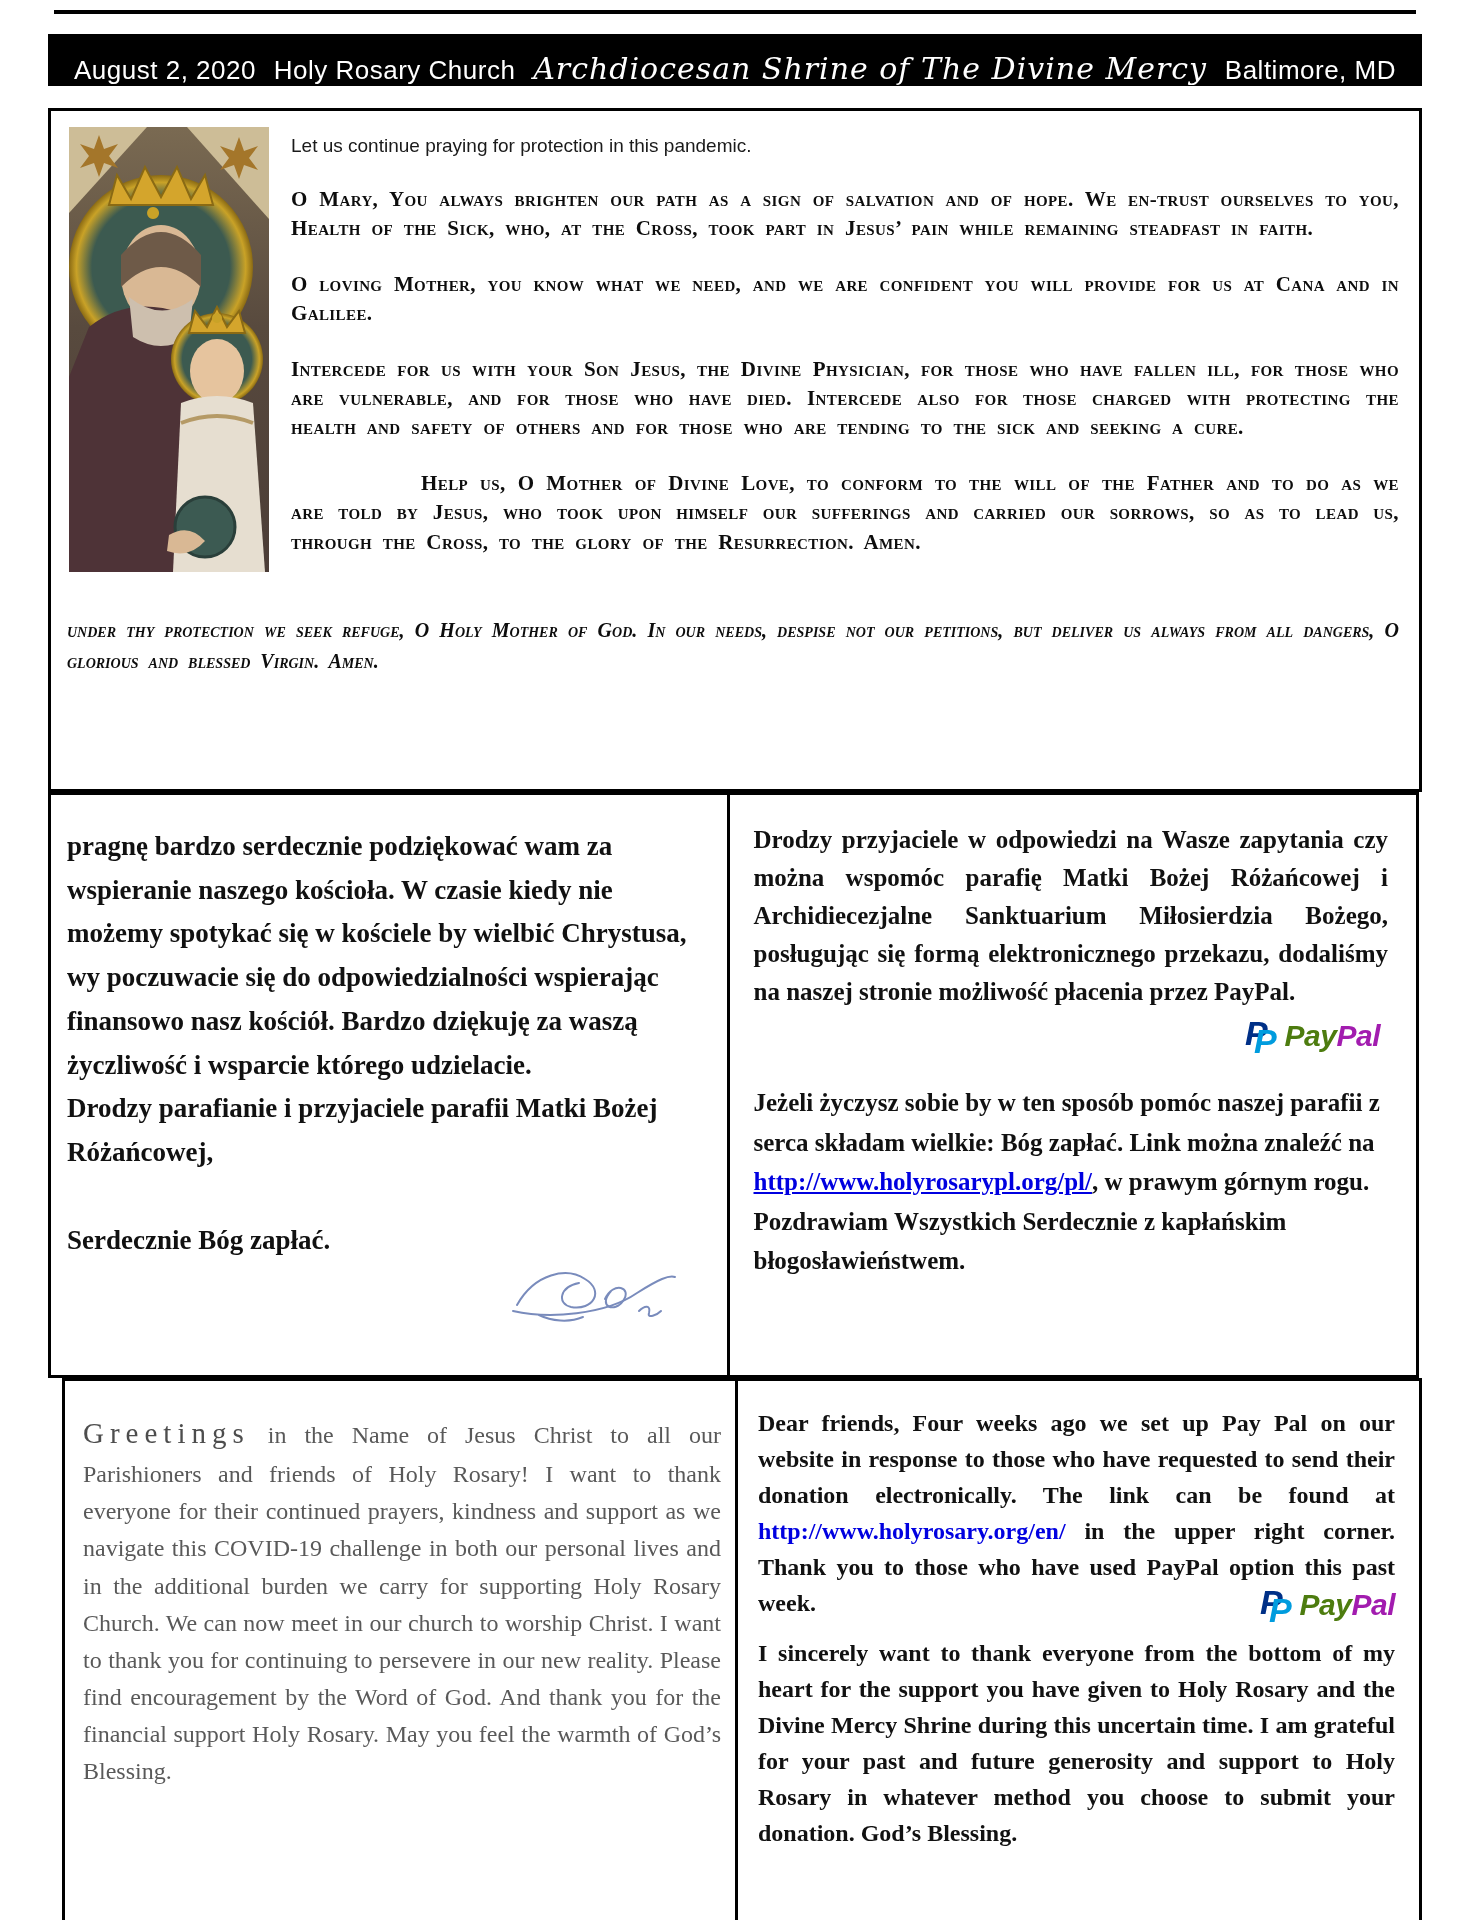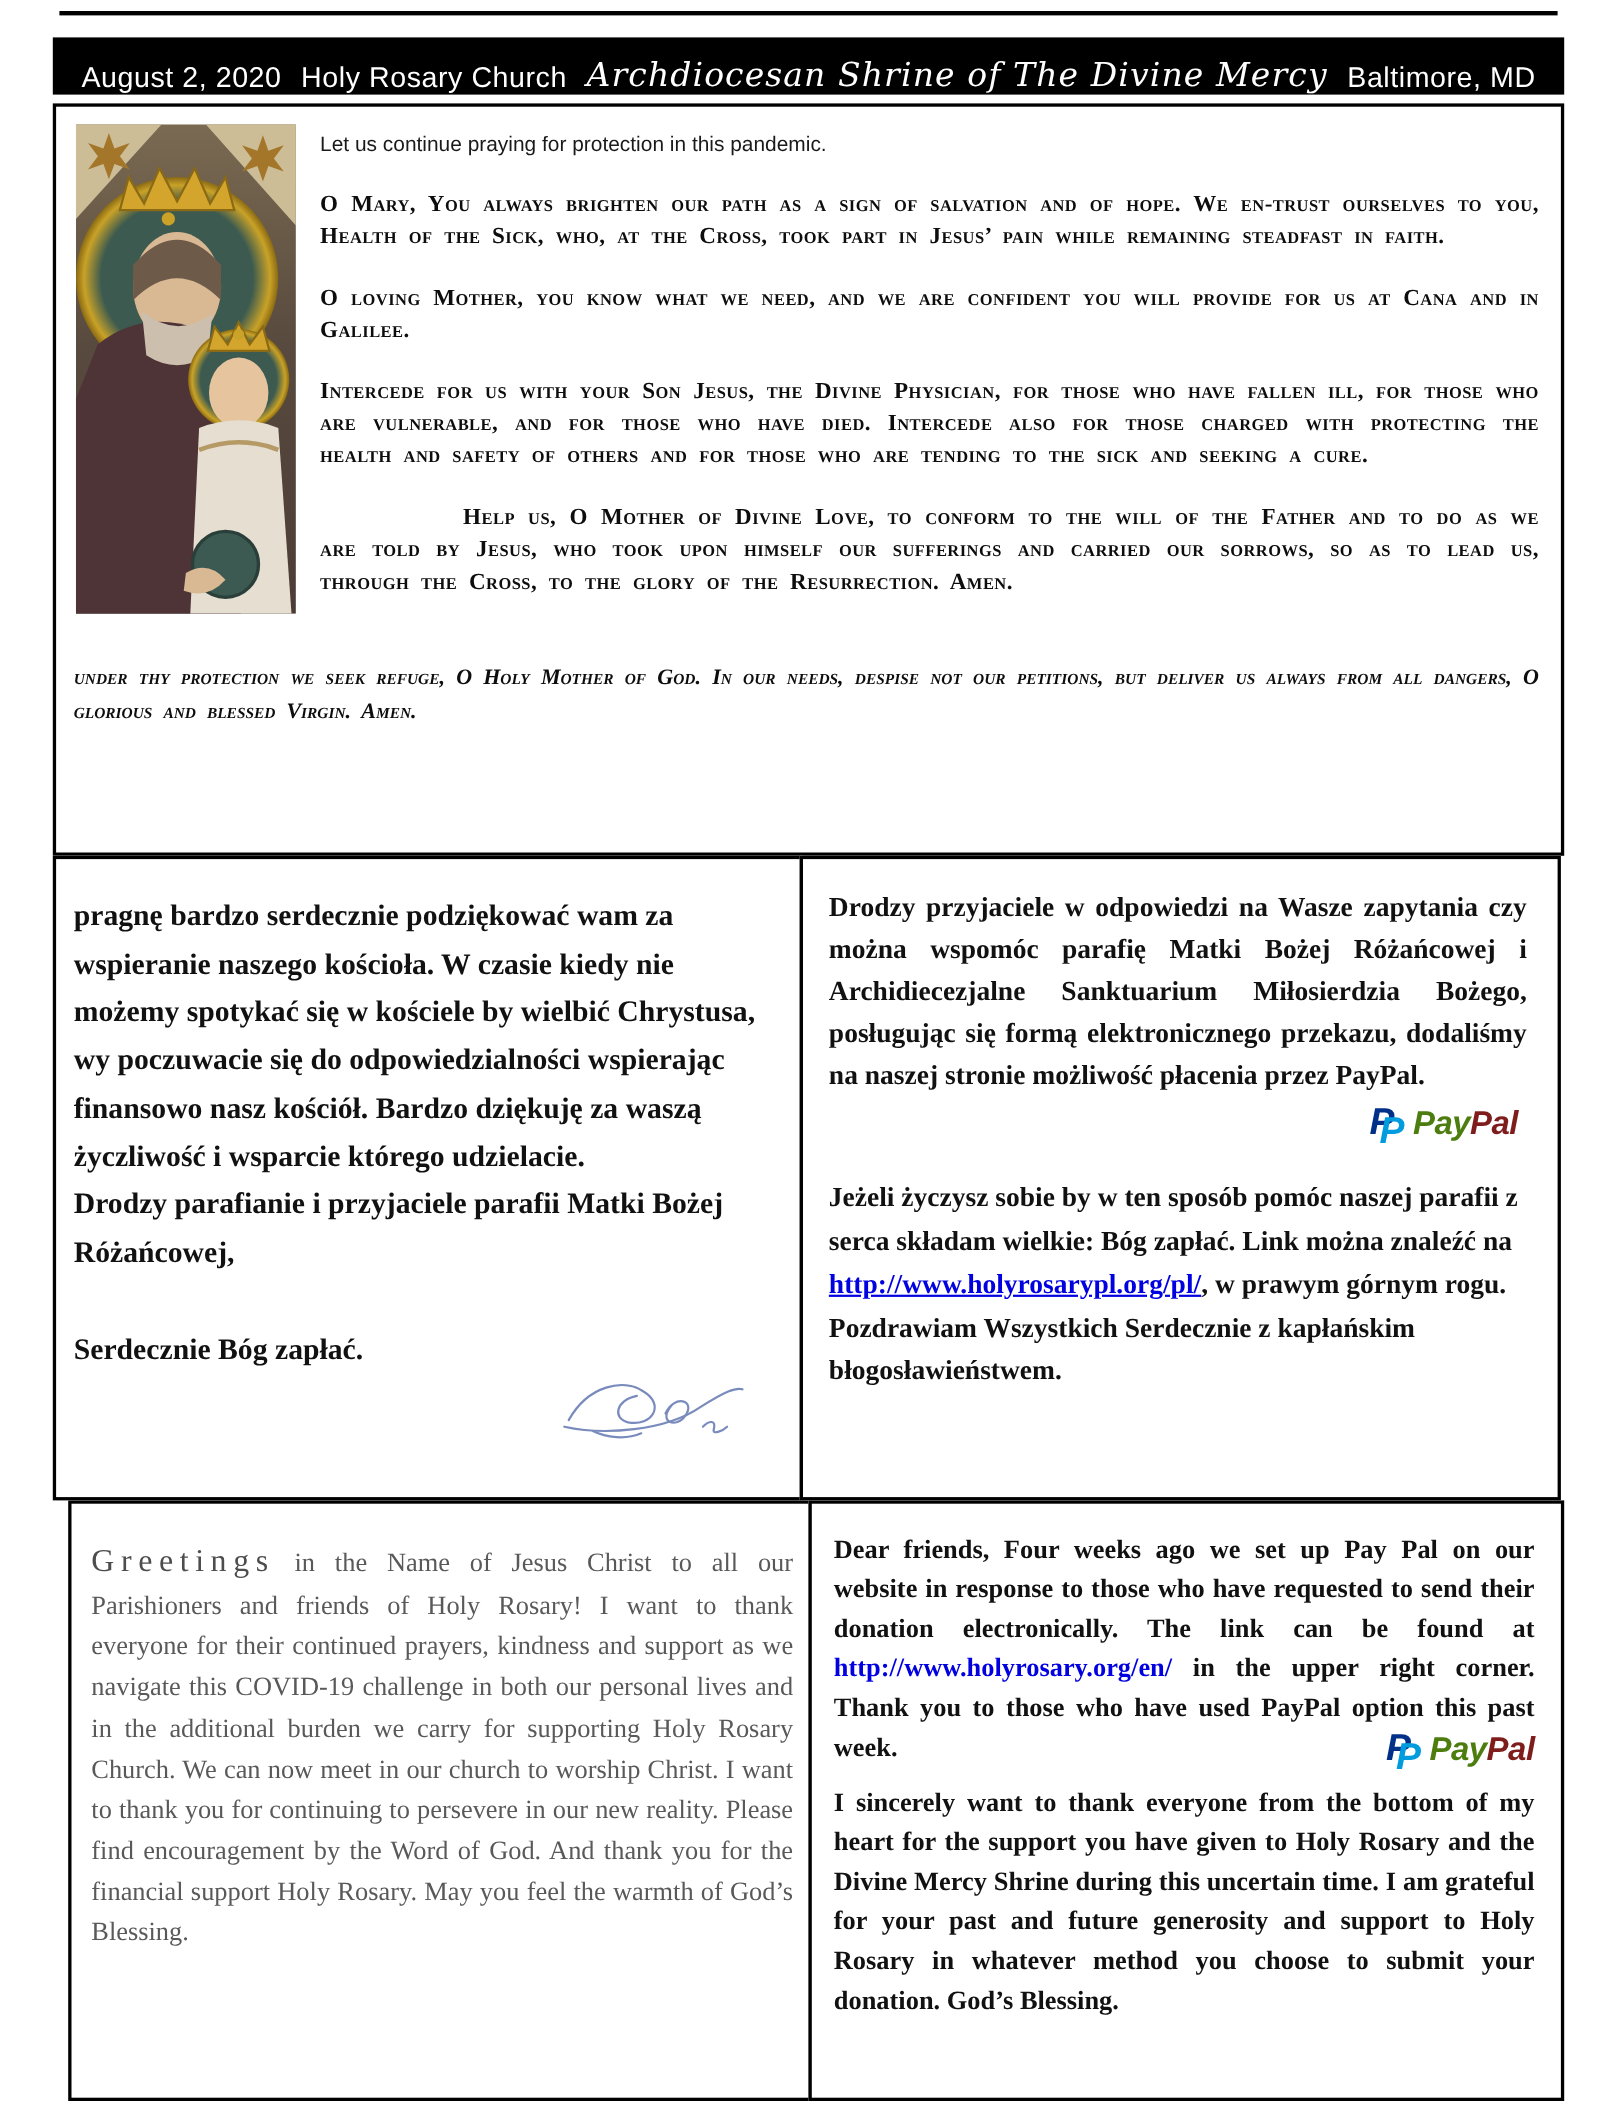--- a/index.html
+++ b/index.html
@@ -15,21 +15,21 @@
     margin-top: 20px; height: 52px; background: #000; color: #fff;
     display: flex; align-items: flex-end; justify-content: space-between;
     padding: 0 26px;
   }
   .hdr-plain { font-family: "Liberation Sans", sans-serif; font-size: 26px; letter-spacing: 0.5px; }
   .hdr-script {
     font-family: "DejaVu Serif", serif; font-style: italic; font-size: 30px;
     letter-spacing: 1px; white-space: nowrap;
   }
   .box { border: 3px solid #000; background: #fff; }
-  .prayer-box { margin-top: 8px; height: 684px; padding: 14px 20px 10px 16px; overflow: hidden; }
+  .prayer-box { margin-top: 22px; height: 684px; padding: 14px 20px 10px 16px; overflow: hidden; }
   .madonna { float: left; width: 200px; height: 445px; margin: 2px 22px 10px 2px; display: block; }
   .intro {
     font-family: "Liberation Sans", sans-serif; font-size: 19px; color: #1a1a1a;
     margin: 10px 0 28px 0;
   }
   .prayer-p {
     font-variant: small-caps; font-weight: bold; font-size: 21px; line-height: 1.40;
     letter-spacing: 0.4px; word-spacing: 5px; text-align: justify; color: #0d0d0d;
     margin-bottom: 26px;
   }
@@ -50,21 +50,21 @@
   .mid-left p { margin-bottom: 0; }
   .mid-left .thanks { margin-top: 44px; }
   .signature { position: absolute; right: 48px; bottom: 42px; width: 170px; height: 80px; }
   .mid-right { padding: 26px 28px 18px 24px; font-size: 25px; font-weight: bold; line-height: 1.52; }
   .mid-right .p1 { text-align: justify; }
   .paypal-line { text-align: right; margin: 2px 8px 6px 0; height: 44px; }
   .paypal-logo { display: inline-flex; align-items: center; gap: 4px; vertical-align: middle; }
   .pp-icon { width: 36px; height: 42px; }
   .pp-word { font-family: "Liberation Sans", sans-serif; font-style: italic; font-weight: bold; font-size: 30px; letter-spacing: -0.5px; }
   .pp-pay { color: #4d7c0f; }
-  .pp-pal { color: #7f1d1d; }
+  .pp-pal { color: #a21caf; }
   .mid-right .p2 { text-align: left; margin-top: 26px; line-height: 1.58; }
   a.doc-link { color: #0000e0; font-weight: bold; text-decoration: none; }
   a.doc-link.u { text-decoration: underline; }
   .bot-left { padding: 30px 14px 18px 18px; color: #595959; font-size: 24px; line-height: 1.55; text-align: justify; margin-left: 14px; }
   .greet-word { font-size: 29px; letter-spacing: 6px; color: #4d4d4d; }
   .bot-right { padding: 24px 24px 16px 20px; font-size: 24px; font-weight: bold; line-height: 1.50; }
   .bot-right .p1wrap { position: relative; }
   .bot-right p { text-align: justify; }
   .bot-right .pp-float { position: absolute; right: 0; bottom: -6px; }
   .bot-right .p2 { margin-top: 14px; }

